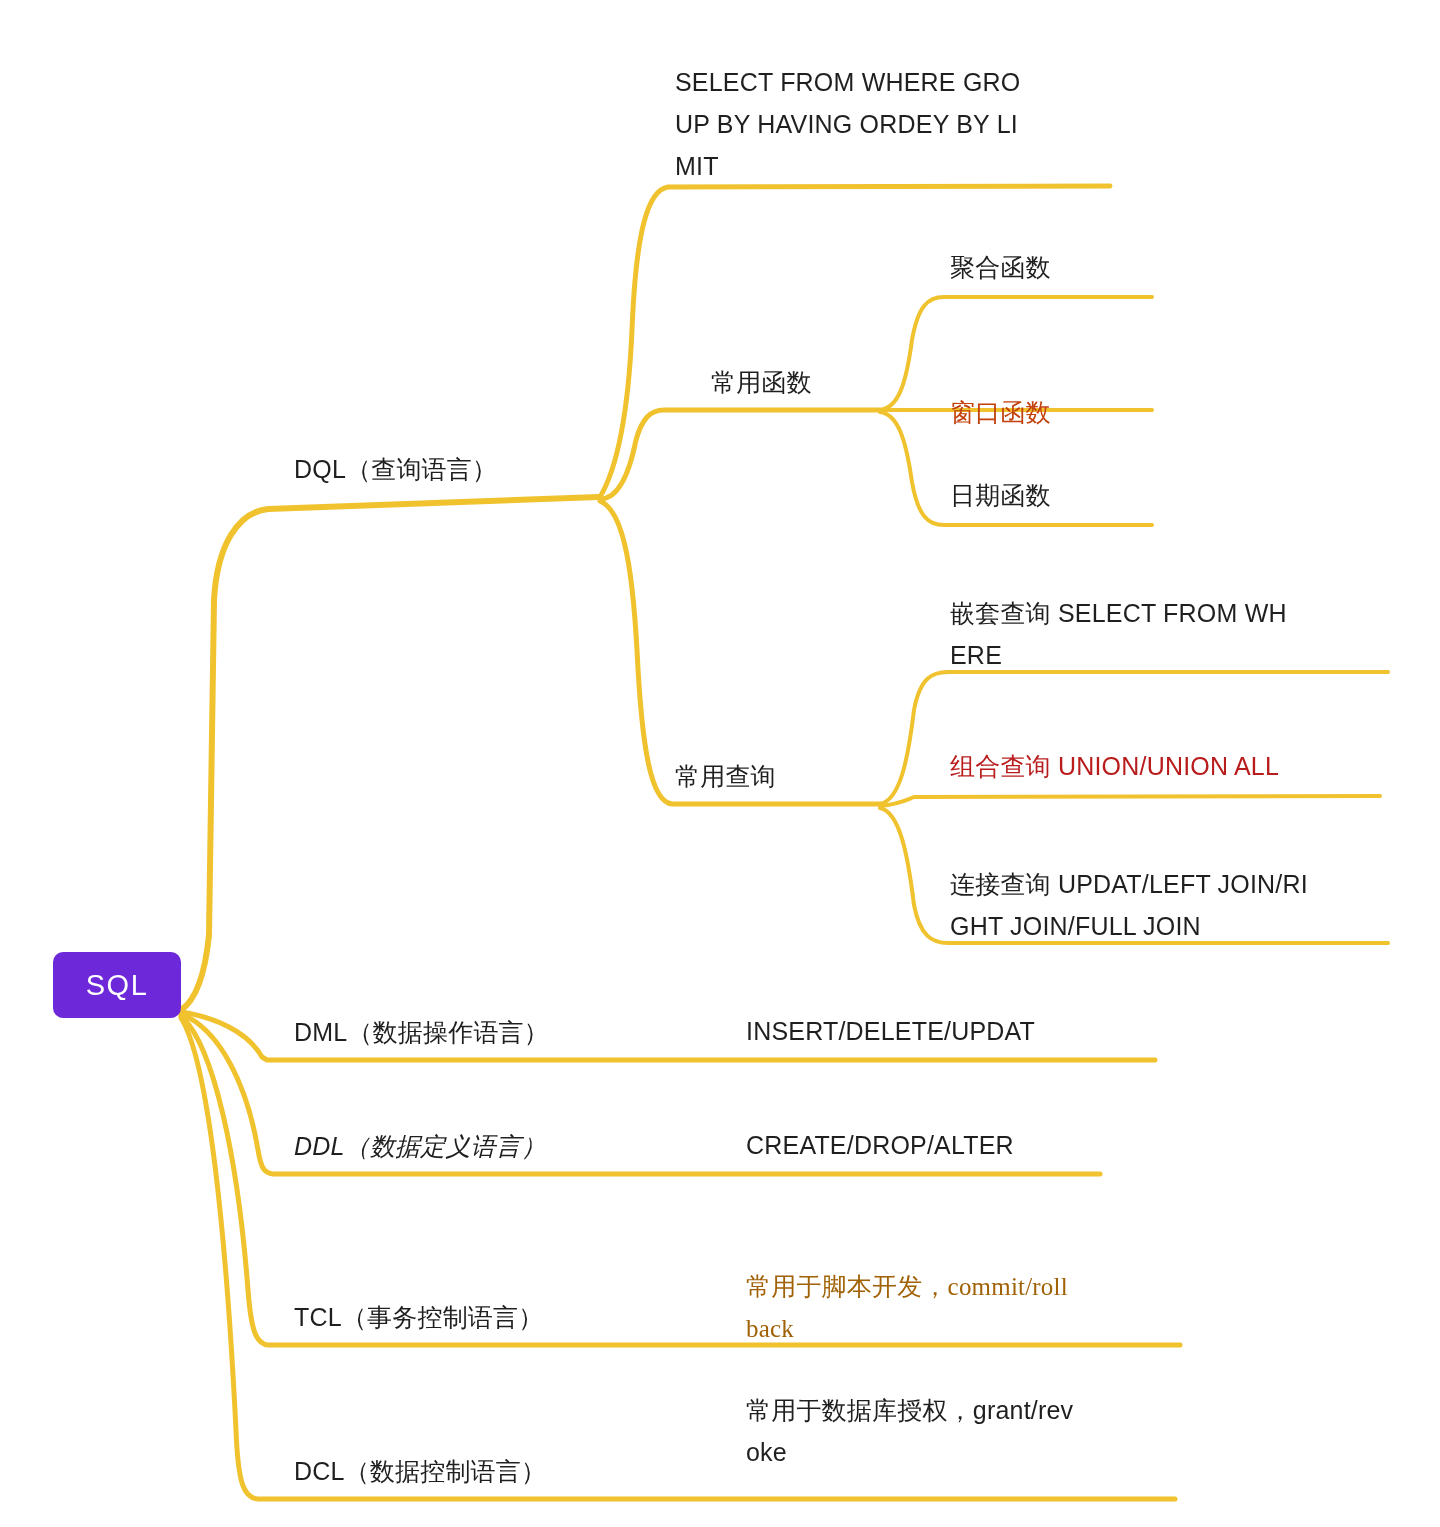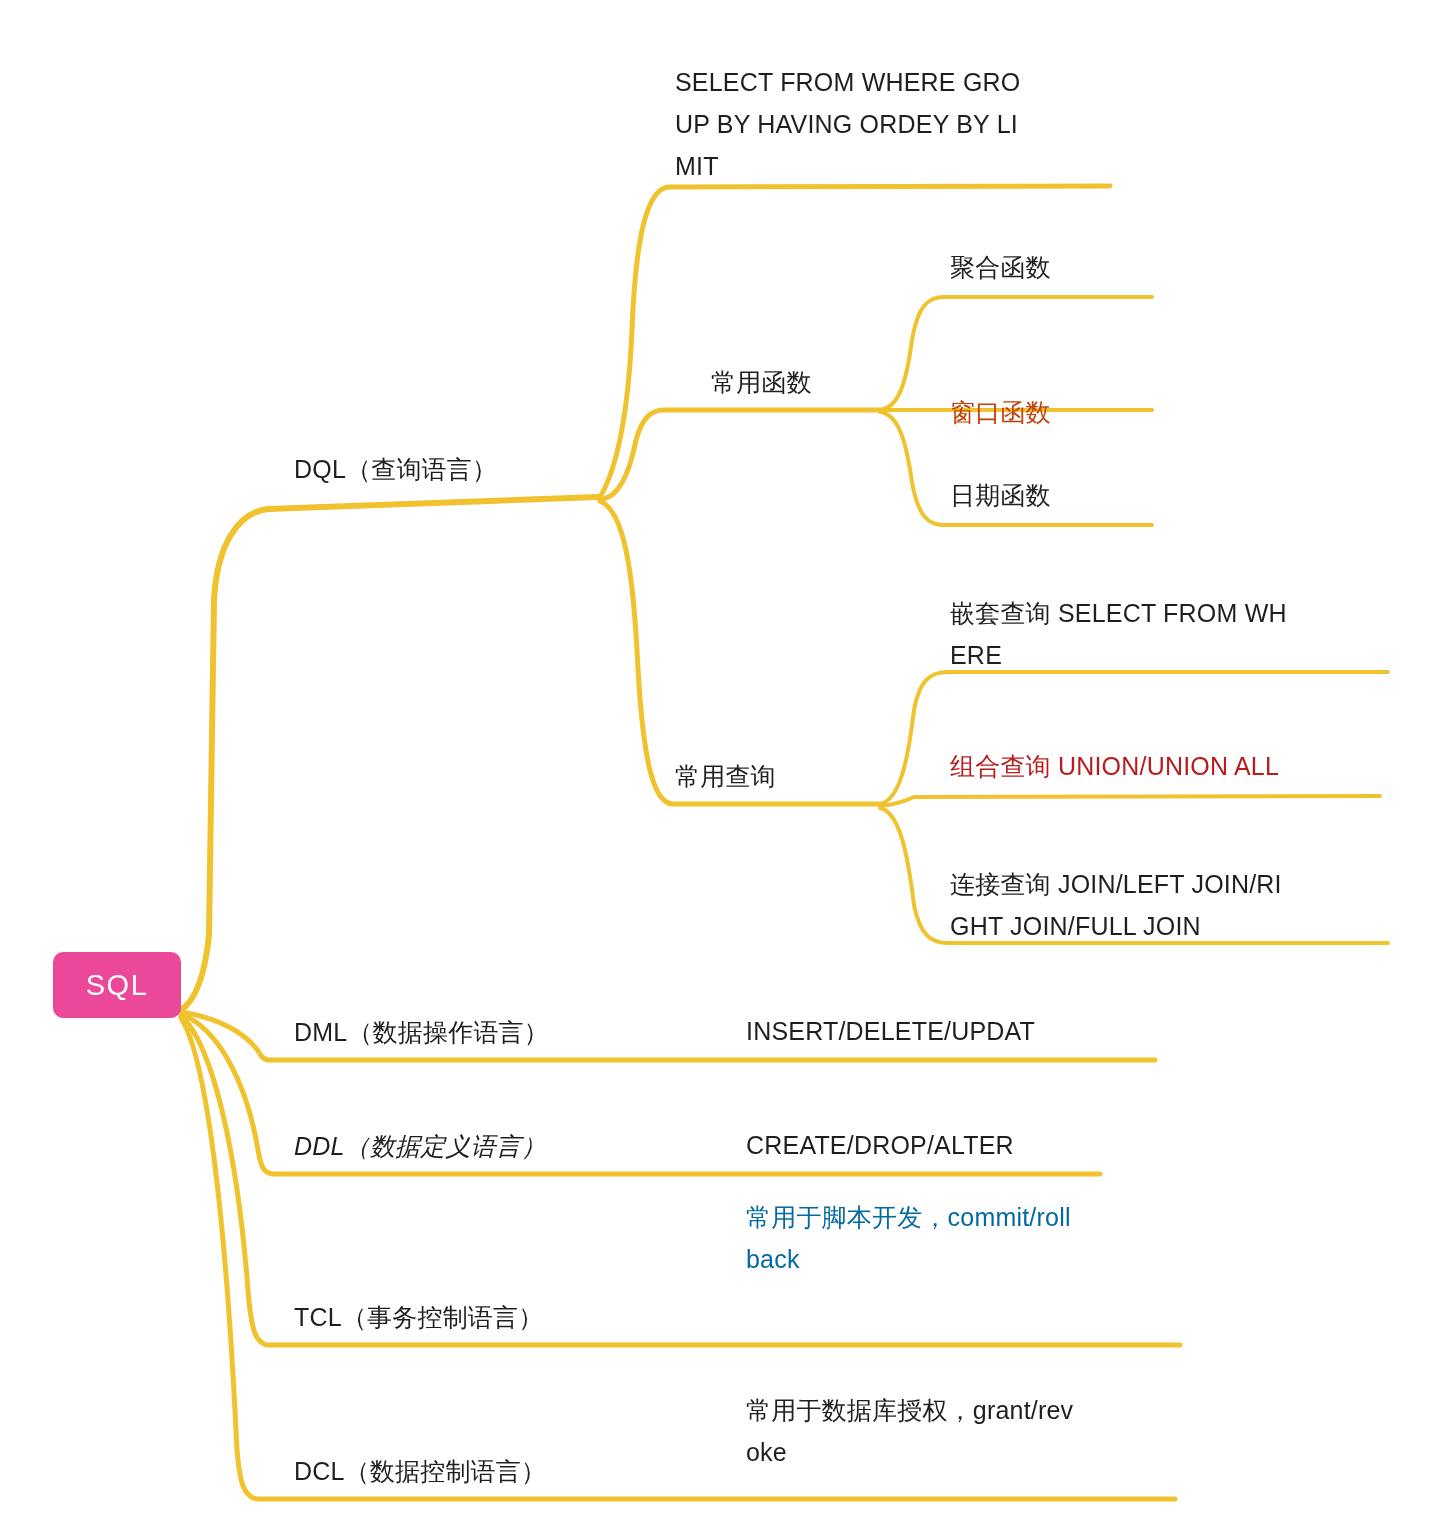--- a/index.html
+++ b/index.html
@@ -79,21 +79,21 @@
   <path class="edge thin" d="M 880 410 C 898 408 906 385 912 340 C 918 306 928 297 944 297 L 1152 297" style="stroke: rgb(240, 194, 46);"></path>
   <path class="edge thin" d="M 880 410 L 1152 410" style="stroke: rgb(240, 194, 46);"></path>
   <path class="edge thin" d="M 880 412 C 898 414 906 440 912 482 C 918 516 928 525 944 525 L 1152 525" style="stroke: rgb(240, 194, 46);"></path>
 
   <path class="edge thin" d="M 880 804 C 900 800 908 760 914 710 C 920 678 932 672 948 672 L 1388 672" style="stroke: rgb(240, 194, 46);"></path>
   <path class="edge thin" d="M 880 806 C 900 804 906 800 914 797 L 1380 796" style="stroke: rgb(240, 194, 46);"></path>
   <path class="edge thin" d="M 880 808 C 900 812 908 856 914 905 C 920 936 932 943 948 943 L 1388 943" style="stroke: rgb(240, 194, 46);"></path>
 
 </svg>
 
-<div class="root-box" style="background: #ec4899;">
+<div class="root-box" style="background: #6d28d9;">
   <span class="root-text" style="color: rgb(255, 255, 255);">SQL</span>
 </div>
 
 <div class="node-label" style="left: 294px; top: 448px; color: rgb(31, 31, 31);">DQL（查询语言）</div>
 <div class="node-label" style="left: 294px; top: 1011px; color: rgb(31, 31, 31);">DML（数据操作语言）</div>
 <div class="node-label" style="left: 294px; top: 1125px; color: rgb(31, 31, 31); font-style: italic;">DDL（数据定义语言）</div>
 <div class="node-label" style="left: 294px; top: 1296px; color: rgb(31, 31, 31);">TCL（事务控制语言）</div>
 <div class="node-label" style="left: 294px; top: 1450px; color: rgb(31, 31, 31);">DCL（数据控制语言）</div>
 
 <div class="node-label" style="left: 675px; top: 61px; width: 360px; color: rgb(31, 31, 31);">SELECT FROM WHERE GRO
@@ -102,21 +102,21 @@
 <div class="node-label" style="left: 675px; top: 361px; color: rgb(31, 31, 31); margin-left: 36px;">常用函数</div>
 <div class="node-label" style="left: 675px; top: 755px; color: rgb(31, 31, 31);">常用查询</div>
 
 <div class="node-label" style="left: 950px; top: 246px; color: rgb(31, 31, 31);">聚合函数</div>
 <div class="node-label" style="left: 950px; top: 359px; color: #c2410c; margin-top: 32px;">窗口函数</div>
 <div class="node-label" style="left: 950px; top: 474px; color: rgb(31, 31, 31);">日期函数</div>
 
 <div class="node-label" style="left: 950px; top: 592px; width: 400px; color: rgb(31, 31, 31);">嵌套查询 SELECT FROM WH
 ERE</div>
 <div class="node-label" style="left: 950px; top: 745px; width: 430px; color: #b91c1c;">组合查询 UNION/UNION ALL</div>
-<div class="node-label" style="left: 950px; top: 863px; width: 400px; color: rgb(31, 31, 31);">连接查询 JOIN/LEFT JOIN/RI
+<div class="node-label" style="left: 950px; top: 863px; width: 400px; color: rgb(31, 31, 31);">连接查询 UPDAT/LEFT JOIN/RI
 GHT JOIN/FULL JOIN</div>
 
 <div class="node-label" style="left: 746px; top: 1010px; color: rgb(31, 31, 31);">INSERT/DELETE/UPDAT</div>
 <div class="node-label" style="left: 746px; top: 1124px; color: rgb(31, 31, 31); text-align: center;">CREATE/DROP/ALTER</div>
-<div class="node-label" style="left: 746px; top: 1196px; width: 390px; color: #0369a1;">常用于脚本开发，commit/roll
+<div class="node-label" style="left: 746px; top: 1266px; width: 390px; color: #a16207; font-family: Liberation Serif, serif;">常用于脚本开发，commit/roll
 back</div>
 <div class="node-label" style="left: 746px; top: 1389px; width: 390px; color: rgb(31, 31, 31);">常用于数据库授权，grant/rev
 oke</div>
 
 </body></html>

